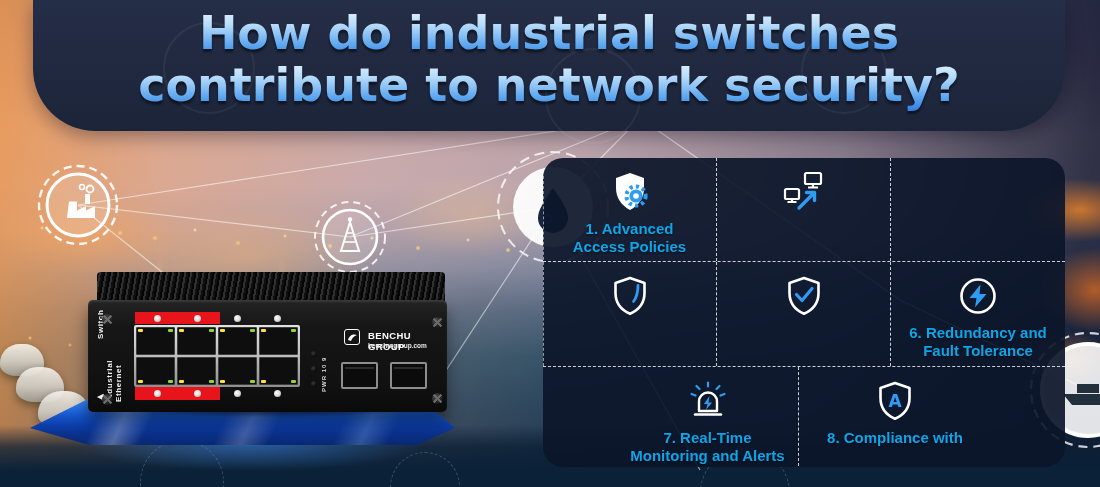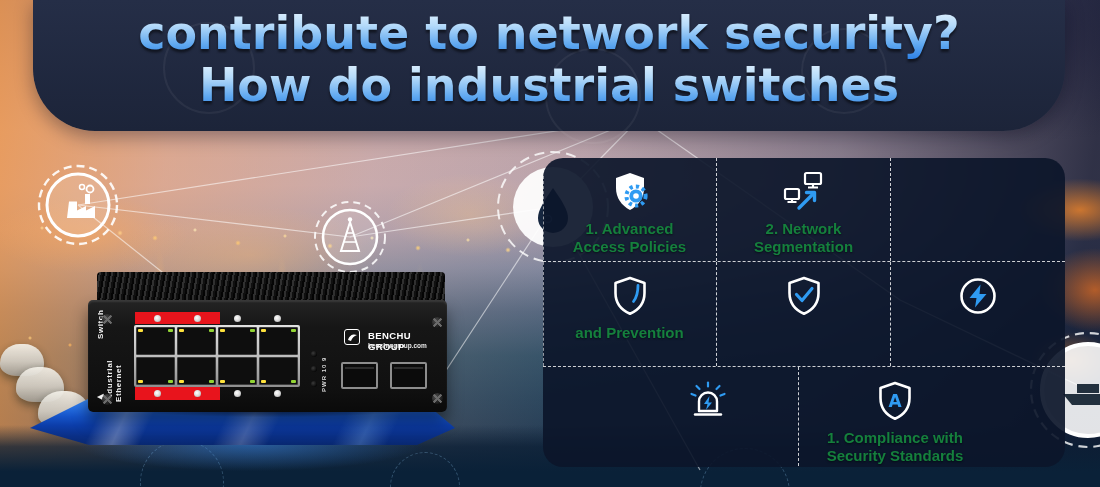--- a/index.html
+++ b/index.html
@@ -70,21 +70,21 @@
   .prow{display:flex;}
   .prow.r1{height:104px;border-bottom:1px dashed rgba(255,255,255,.8);}
   .prow.r2{height:105px;border-bottom:1px dashed rgba(255,255,255,.8);}
   .prow.r3{height:99px;justify-content:center;}
   .cell{display:flex;flex-direction:column;align-items:center;justify-content:flex-start;padding-top:11px;}
   .r1 .cell,.r2 .cell{width:174px;}
   .r1 .cell:nth-child(-n+2),.r2 .cell:nth-child(-n+2){border-right:1px dashed rgba(255,255,255,.8);}
   .r3 .cell.c7{width:182px;border-right:1px dashed rgba(255,255,255,.8);}
   .r3 .cell.c8{width:192px;}
   .cell .icon{height:46px;display:flex;align-items:center;justify-content:center;}
-  .cell .lbl{margin-top:5px;text-align:center;font-size:15px;font-weight:bold;color:#15803d;line-height:18px;
+  .cell .lbl{margin-top:5px;text-align:center;font-size:15px;font-weight:bold;color:#0ea5e9;line-height:18px;
     text-shadow:0 1px 2px rgba(0,0,0,.55);}
   .cell .lbl span{display:block;}
 
   
   .platform{position:absolute;left:26px;top:392px;width:432px;height:58px;z-index:5;
     clip-path:polygon(4px 36px,66px 5px,392px 5px,429px 36px,391px 53px,63px 53px);
     background:linear-gradient(180deg,#63aefb 0%,#2e7ced 20%,#1553c8 42%,#0c3da9 58%,#0a2f86 76%,#072465 100%);}
   .platform::after{content:"";position:absolute;inset:0;
     background:linear-gradient(115deg, transparent 18%, rgba(255,255,255,.30) 24%, transparent 30%, transparent 46%, rgba(255,255,255,.22) 52%, transparent 58%, transparent 72%, rgba(160,210,255,.25) 78%, transparent 84%);}
   .switch-shadow{position:absolute;left:80px;top:398px;width:380px;height:22px;z-index:5;
@@ -192,22 +192,22 @@
       <path d="M-25 4 H25 L16 15 H-16 Z" fill="#22303e"></path>
       <rect x="-11" y="-6" width="22" height="9" fill="#22303e"></rect>
     </g>
   </svg>
 
   <div class="title-band">
     <div class="band-ring" style="left:130px;top:22px;width:92px;height:92px;"></div>
     <div class="band-ring" style="left:512px;top:48px;width:96px;height:96px;"></div>
     <div class="band-ring" style="left:768px;top:28px;width:86px;height:86px;"></div>
     <h1>
+      <span>How do industrial switches</span>
       <span>contribute to network security?</span>
-      <span>How do industrial switches</span>
     </h1>
   </div>
 
   <div class="platform"></div>
   <div class="switch-shadow"></div>
 
   <div class="switch">
     <div class="fins"></div>
     <div class="sbody">
       <div class="side-label">
@@ -284,84 +284,86 @@
             <g fill="none" stroke="#fff" stroke-width="2.2">
               <rect x="24" y="4" width="16" height="11" rx="1.5"></rect>
               <path d="M32 15 v3.5 M27 18.5 h10"></path>
               <rect x="4" y="20" width="14" height="10" rx="1.5"></rect>
               <path d="M11 30 v3 M6.5 33 h9"></path>
             </g>
             <path d="M18 39 L33 24" stroke="#2f9bf2" stroke-width="3.4" stroke-linecap="round"></path>
             <path d="M25.5 23.5 H33.5 V31.5" fill="none" stroke="#2f9bf2" stroke-width="3.4" stroke-linecap="round" stroke-linejoin="round"></path>
           </svg>
           </span>
-        <div class="lbl">
-          <span>2. Network</span>
-            <span>Segmentation</span>
-        </div>
       </div>
     </div>
 
     <div class="prow r2">
       <div class="cell">
         <span class="icon">
           <svg width="46" height="46" viewBox="0 0 46 46">
             <path d="M23 5 L37.5 10 V20 C37.5 29.5 32 36.8 23 40.8 C14 36.8 8.5 29.5 8.5 20 V10 Z" fill="none" stroke="#fff" stroke-width="2.6" stroke-linejoin="round"></path>
             <path d="M31 12.5 C31 19 29.5 24.5 26.5 28.5" fill="none" stroke="#2f9bf2" stroke-width="2.8" stroke-linecap="round"></path>
           </svg>
           </span>
         <div class="lbl">
-            <span>and Prevention</span>
         </div>
       </div>
       <div class="cell">
         <span class="icon">
           <svg width="46" height="46" viewBox="0 0 46 46">
             <path d="M23 5 L37.5 10 V20 C37.5 29.5 32 36.8 23 40.8 C14 36.8 8.5 29.5 8.5 20 V10 Z" fill="none" stroke="#fff" stroke-width="2.6" stroke-linejoin="round"></path>
             <path d="M15.5 21.5 L21 27.5 L31 15.5" fill="none" stroke="#2f9bf2" stroke-width="3.2" stroke-linecap="round" stroke-linejoin="round"></path>
           </svg>
           </span>
         <div class="lbl">
         </div>
       </div>
       <div class="cell">
         <span class="icon">
           <svg width="46" height="46" viewBox="0 0 46 46">
             <circle cx="23" cy="23" r="16.5" fill="none" stroke="#fff" stroke-width="2.6"></circle>
             <path d="M25.5 11.5 L14.5 25 h7 L20 34.5 L31.5 21 h-7 Z" fill="#2f9bf2"></path>
           </svg>
           </span>
+        <div class="lbl">
+          <span>6. Redundancy and</span>
+            <span>Fault Tolerance</span>
+        </div>
       </div>
     </div>
 
     <div class="prow r3">
       <div class="cell c7">
         <span class="icon">
           <svg width="46" height="46" viewBox="0 0 46 46">
             <path d="M14 33 V23.5 a9 9 0 0 1 18 0 V33 Z" fill="none" stroke="#fff" stroke-width="2.4" stroke-linejoin="round"></path>
             <path d="M10 36.5 h26" stroke="#fff" stroke-width="2.4" stroke-linecap="round"></path>
             <path d="M24.5 18 L19 26 h3.5 L21 32 L27 24.5 h-3.5 Z" fill="#2f9bf2"></path>
             <g stroke="#2f9bf2" stroke-width="2.2" stroke-linecap="round">
               <path d="M23 8.5 V4.5"></path>
                 <path d="M14.5 11 L11.5 8"></path>
                 <path d="M31.5 11 L34.5 8"></path>
               <path d="M10.5 17.5 L6.5 16"></path>
                 <path d="M35.5 17.5 L39.5 16"></path>
             </g>
           </svg>
           </span>
+        <div class="lbl">
+          <span>7. Real-Time</span>
+            <span>Monitoring and Alerts</span>
+        </div>
       </div>
       <div class="cell c8">
         <span class="icon">
           <svg width="46" height="46" viewBox="0 0 46 46">
             <path d="M23 5 L37.5 10 V20 C37.5 29.5 32 36.8 23 40.8 C14 36.8 8.5 29.5 8.5 20 V10 Z" fill="none" stroke="#fff" stroke-width="2.6" stroke-linejoin="round"></path>
             <text x="23" y="29" text-anchor="middle" font-family="DejaVu Sans, sans-serif" font-size="17" font-weight="bold" fill="#2f9bf2">A</text>
           </svg>
           </span>
         <div class="lbl">
-          <span>1. Compliance with</span>
-            <span>Security Standards</span>
+          <span>8. Compliance with</span>
         </div>
       </div>
     </div>
   </div>
 
 </div>
 
 </body></html>

